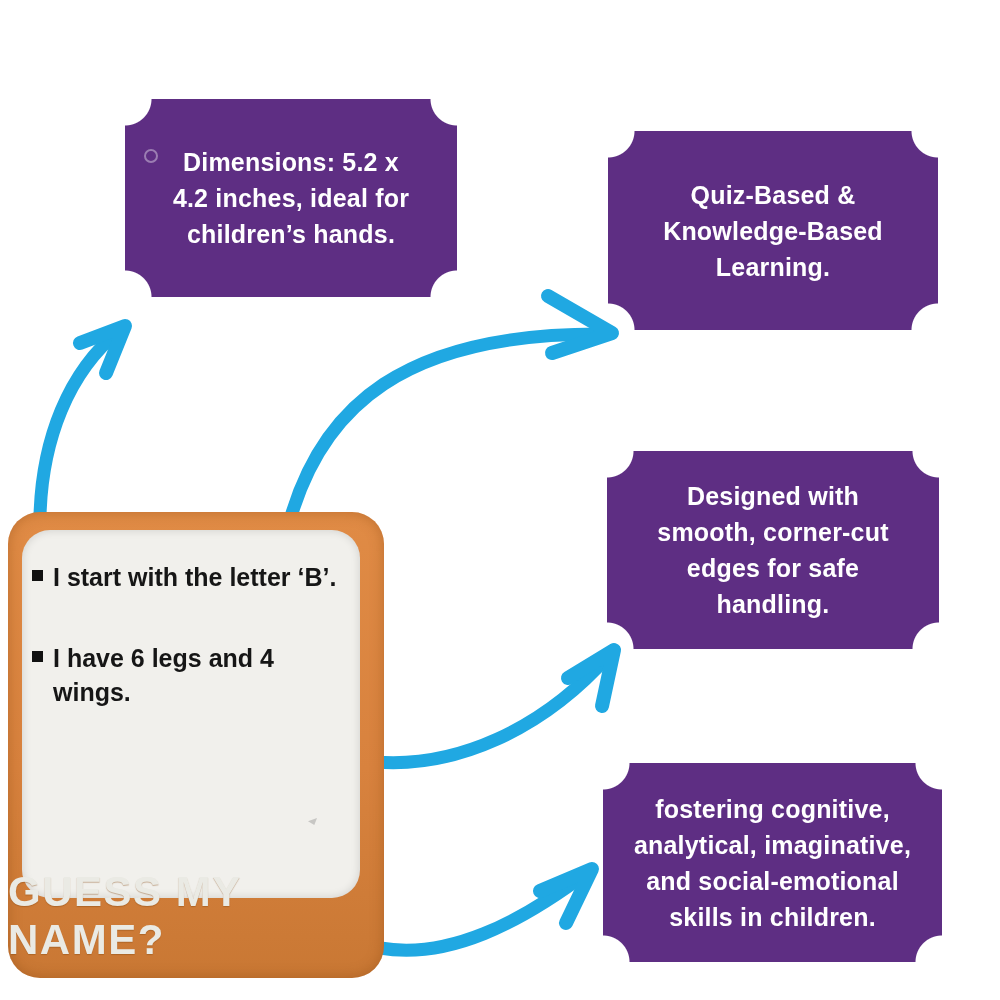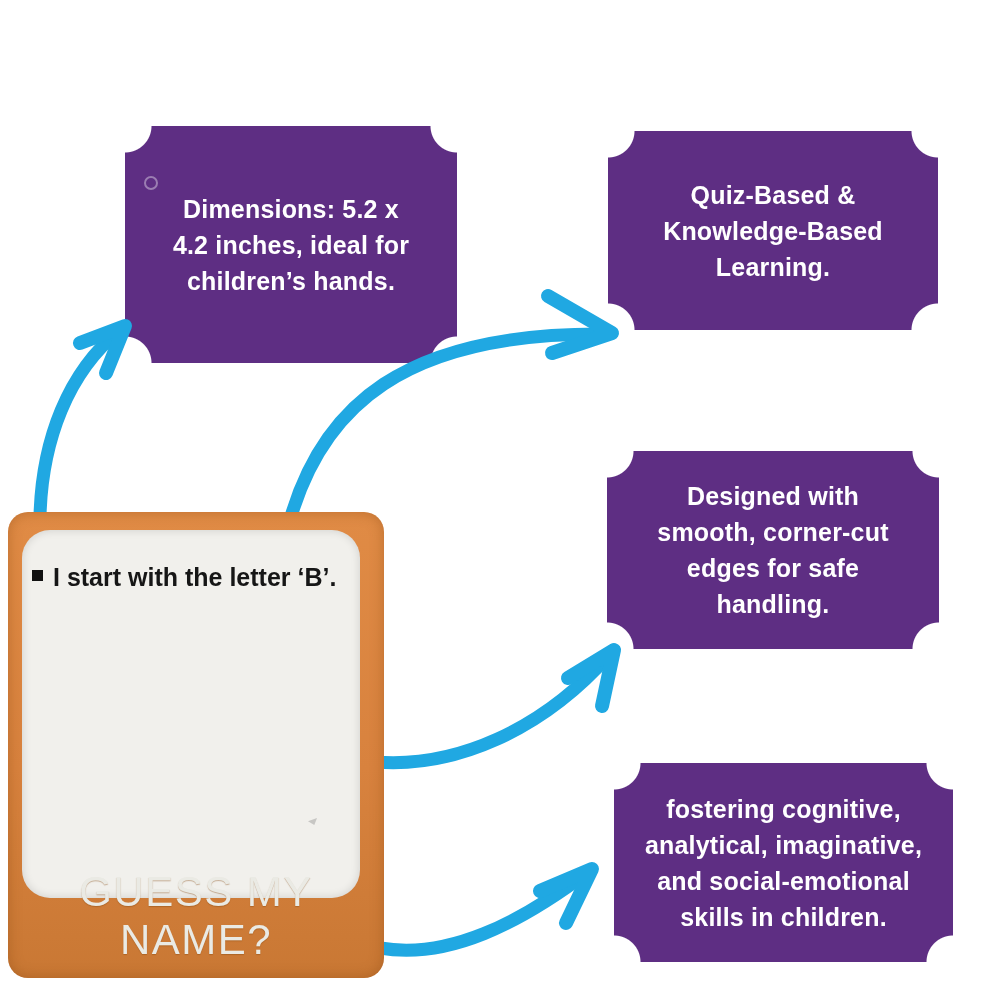--- a/index.html
+++ b/index.html
@@ -39,24 +39,24 @@
   .box-text{
     width:100%;
     text-align:center;
     color:var(--box-text);
     font-weight:bold;
     font-size:25px;
     line-height:1.44;
     white-space:pre-line;
     letter-spacing:.2px;
   }
-  .box-dimensions{left:125px;top:126px;width:332px;height:237px;border-radius:10px;}
+  .box-dimensions{left:125px;top:99px;width:332px;height:198px;border-radius:10px;}
   .box-learning  {left:608px;top:131px;width:330px;height:199px;}
   .box-safety    {left:607px;top:451px;width:332px;height:198px;}
-  .box-skills    {left:603px;top:763px;width:339px;height:199px;margin-left:11px;}
+  .box-skills    {left:603px;top:763px;width:339px;height:199px;}
 
   .ring-dot{
     position:absolute;left:19px;top:50px;
     width:10px;height:10px;border-radius:50%;
     border:2px solid rgba(255,255,255,.38);
   }
 
   
   .arrows{
     position:absolute;left:0;top:0;z-index:2;pointer-events:none;
@@ -64,21 +64,21 @@
   .arrow-shaft{
     fill:none;stroke:var(--arrow-blue);stroke-width:13;stroke-linecap:round;
   }
   .arrow-head{
     fill:none;stroke:var(--arrow-blue);stroke-width:14;stroke-linecap:round;stroke-linejoin:round;
   }
 
   
   .card{
     position:absolute;left:8px;top:512px;width:376px;height:466px;z-index:3;
-    border-radius:20px;
+    border-radius:32px;
     background:linear-gradient(180deg,#E08B45 0%,#D8823E 55%,#C97834 100%);
     box-shadow:inset 0 0 14px rgba(120,60,10,.35);
   }
   .card-inner{
     position:absolute;left:14px;top:18px;width:338px;height:368px;
     background:var(--card-inner);
     border-radius:28px;
     box-shadow:inset 0 0 10px rgba(0,0,0,.14);
     box-sizing:border-box;
     display:flex;flex-direction:column;gap:46px;
@@ -93,23 +93,23 @@
   .clue .sq{
     flex:0 0 auto;width:11px;height:11px;background:#111;margin-top:10px;
   }
   .speck{
     position:absolute;left:286px;top:288px;width:9px;height:7px;
     background:rgba(120,120,120,.35);
     clip-path:polygon(0 45%,100% 0,70% 100%);
   }
   .card-footer{
     position:absolute;left:0;right:0;bottom:14px;
-    text-align:center;
+    text-align:left;
     color:var(--footer-text);
-    font-weight:normal;font-size:42px;letter-spacing:1.5px;
+    font-weight:bold;font-size:42px;letter-spacing:1.5px;
     text-shadow:0 1px 1px rgba(130,70,15,.4);
   }
 </style>
 </head>
 <body>
 
 <div class="canvas">
 
   <div class="notch-box box-dimensions">
     <span class="ring-dot"></span>
@@ -156,18 +156,22 @@
       <path class="arrow-head" d="M 540 891 L 592 869 L 566 923"></path>
     </g>
   </svg>
 
   <div class="card">
     <div class="card-inner">
       <div class="clue">
         <span class="sq"></span>
         <span>I start with the letter ‘B’.</span>
       </div>
+      <div class="clue">
+        <span class="sq"></span>
+        <span>I have 6 legs and 4 wings.</span>
+      </div>
       <span class="speck"></span>
     </div>
     <div class="card-footer">GUESS MY NAME?</div>
   </div>
 
 </div>
 
 </body></html>

